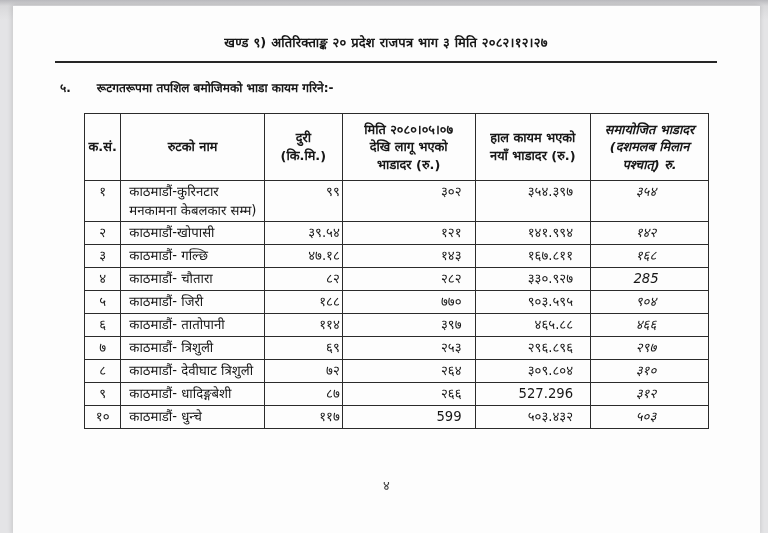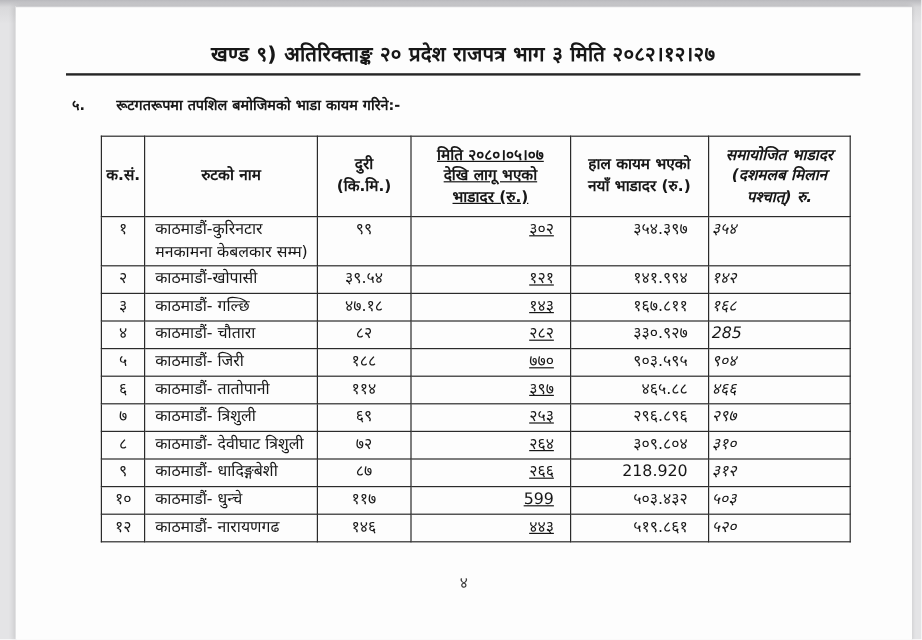--- a/index.html
+++ b/index.html
@@ -26,21 +26,21 @@
     border-top: 1px solid #cfcfd2;
     box-shadow: -2px 0 4px rgba(0,0,0,0.10), 2px 0 3px rgba(0,0,0,0.06);
     color: #171717;
   }
   .gazette-header {
     position: absolute;
     left: 42px;
     top: 27px;
     width: 662px;
     text-align: center;
-    font-size: 17px;
+    font-size: 13px;
     font-weight: bold;
     letter-spacing: 0.2px;
   }
   .header-rule {
     position: absolute;
     left: 42px;
     top: 55px;
     width: 662px;
     height: 0;
     border-top: 2px solid #262626;
@@ -78,29 +78,29 @@
   .fare-table td {
     font-size: 13.2px;
     height: 20px;
     line-height: 19px;
     vertical-align: top;
     padding: 1px 2px;
   }
   .c0 { width: 5.3%; }
   .c1 { width: 23.3%; }
   .c2 { width: 12.3%; }
-  .c3 { width: 21.5%; text-decoration: underline; }
+  .c3 { width: 21.5%; }
   .c4 { width: 18.6%; }
   .c5 { width: 19.0%; font-style: italic; }
   td.c0 { text-align: center; }
   td.c1 { text-align: left; padding-left: 8px; }
-  td.c2 { text-align: center; }
+  td.c2 { text-align: right; }
   td.c3 { text-align: right; padding-right: 13px; }
   td.c4 { text-align: right; padding-right: 17px; }
-  td.c5 { text-align: left; padding-right: 9px; }
+  td.c5 { text-align: center; padding-right: 9px; }
   .page-number {
     position: absolute;
     left: 0;
     top: 470px;
     width: 747px;
     text-align: center;
     font-size: 13px;
     color: #3a3a3a;
   }
 </style>
@@ -199,38 +199,30 @@
             <td class="c2">७२</td>
             <td class="c3">२६४</td>
             <td class="c4">३०९.८०४</td>
             <td class="c5">३१०</td>
           </tr>
           <tr>
             <td class="c0">९</td>
             <td class="c1">काठमाडौं- धादिङ्गबेशी</td>
             <td class="c2">८७</td>
             <td class="c3">२६६</td>
-            <td class="c4">218.920</td>
+            <td class="c4">527.296</td>
             <td class="c5">३१२</td>
           </tr>
           <tr>
             <td class="c0">१०</td>
             <td class="c1">काठमाडौं- धुन्चे</td>
             <td class="c2">११७</td>
             <td class="c3">599</td>
             <td class="c4">५०३.४३२</td>
             <td class="c5">५०३</td>
           </tr>
-          <tr>
-            <td class="c0">१२</td>
-            <td class="c1">काठमाडौं- नारायणगढ</td>
-            <td class="c2">१४६</td>
-            <td class="c3">४४३</td>
-            <td class="c4">५१९.८६१</td>
-            <td class="c5">५२०</td>
-          </tr>
         </tbody>
     </table>
 
     <div class="page-number">४</div>
 
   </div>
 </div>
 
 </body></html>

